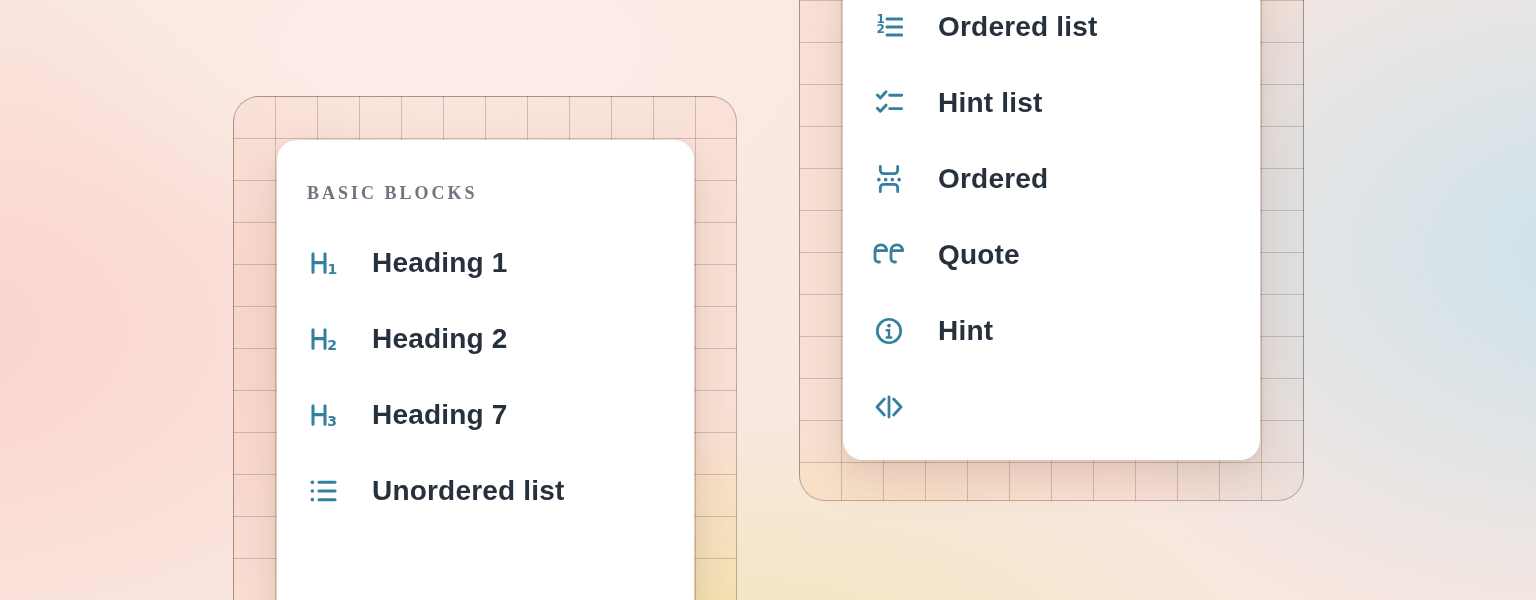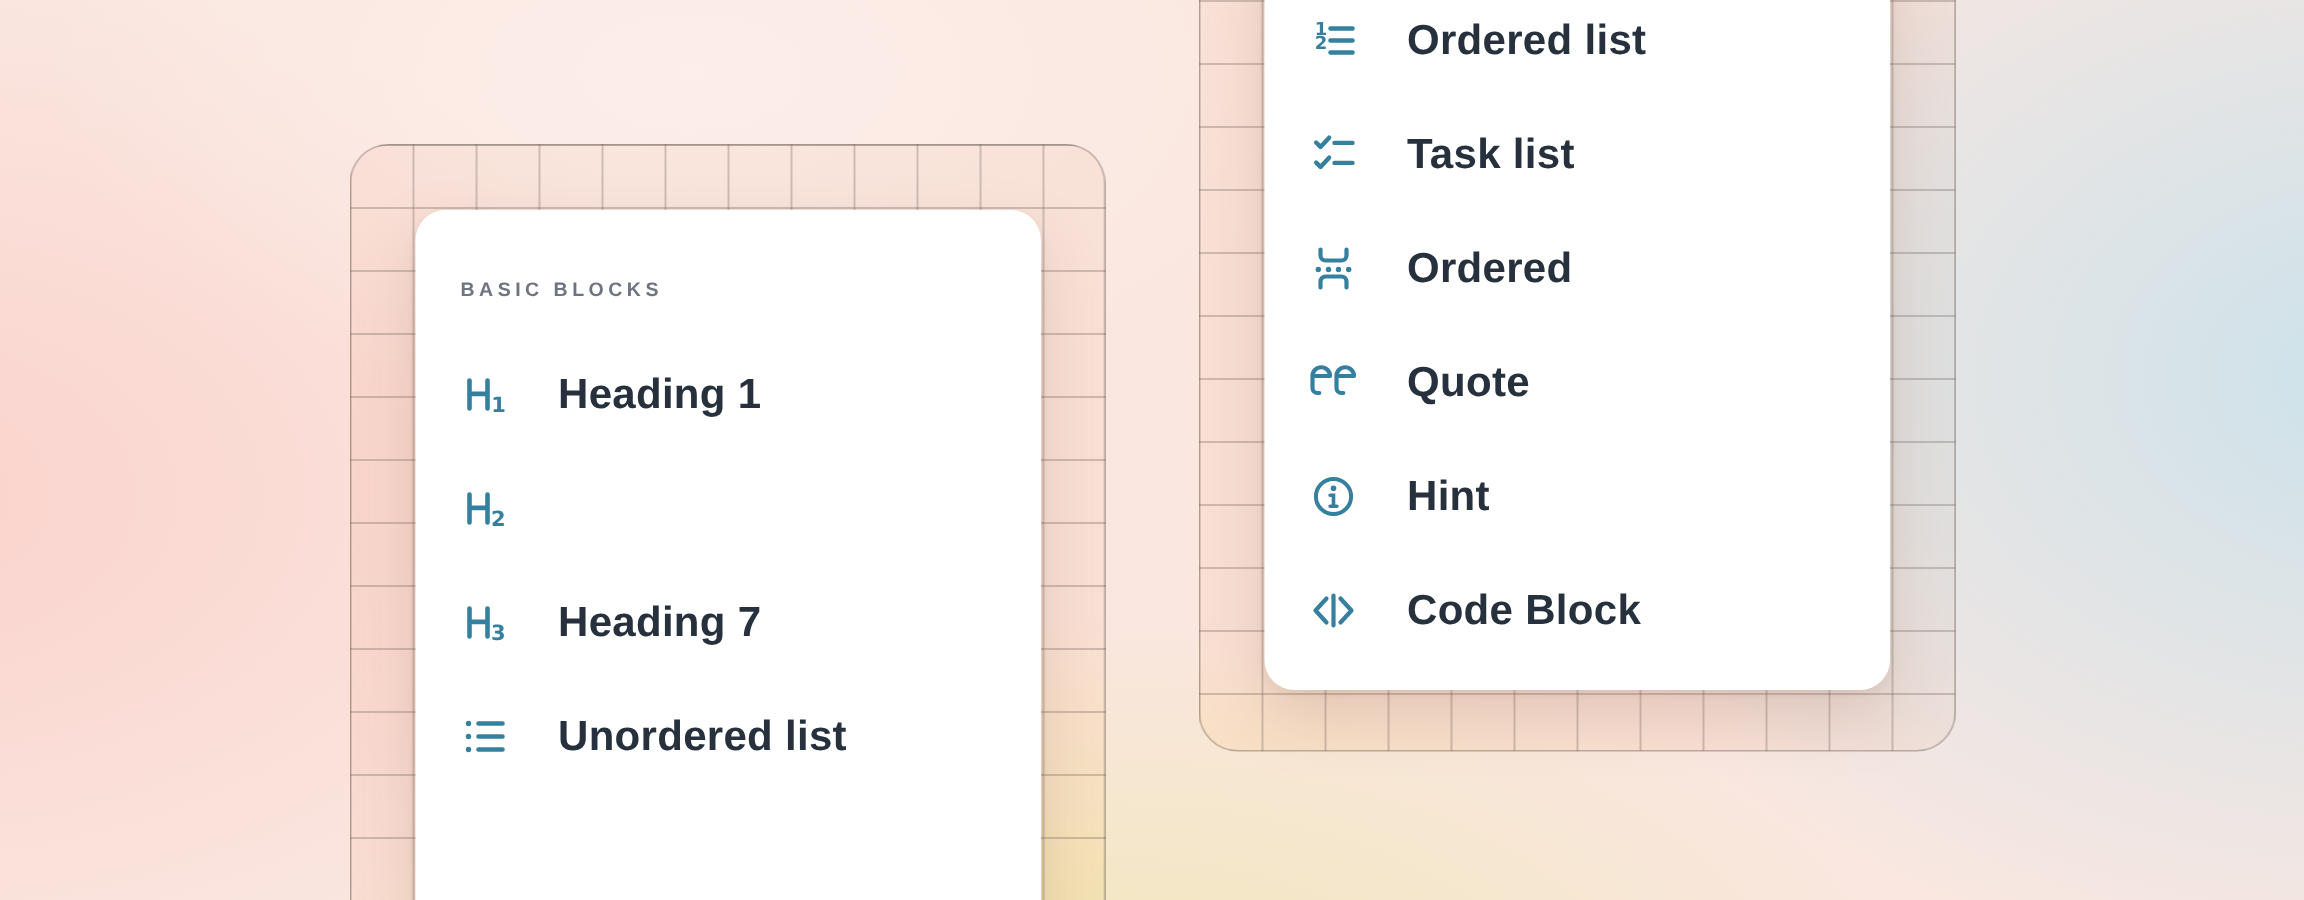--- a/index.html
+++ b/index.html
@@ -47,26 +47,27 @@
     width:417px;
     background:#ffffff;
     border-radius:20px;
     box-shadow:0 18px 40px rgba(150,110,90,0.22), 0 2px 8px rgba(120,90,80,0.08);
     z-index:2;
   }
   .menu-card.left{left:277px;top:140px;height:520px;padding:43px 20px 0 30px;}
   .menu-card.right{left:843px;top:-40px;height:500px;padding:29px 20px 0 30px;}
 
   .section-label{
-    font-size:13px;
+    font-size:18px;
     font-weight:700;
     letter-spacing:3px;
     color:var(--label);
     line-height:20px;
     margin-bottom:22px;
+    font-family:Liberation Serif, serif;
   }
 
   ul.menu-list{list-style:none;}
   li.menu-item{
     display:flex;
     align-items:center;
     height:76px;
     cursor:pointer;
   }
   .menu-item .icon{
@@ -157,20 +158,21 @@
             </svg>
     </span>
     <span class="label">Heading 1</span>
   </li>
         <li class="menu-item">
     <span class="icon">
       <svg viewBox="0 0 24 24" aria-hidden="true">
               <use href="#heading-2-icon"></use>
             </svg>
     </span>
+    <span class="label">Heading 2</span>
   </li>
         <li class="menu-item">
     <span class="icon">
       <svg viewBox="0 0 24 24" aria-hidden="true">
               <use href="#heading-3-icon"></use>
             </svg>
     </span>
     <span class="label">Heading 7</span>
   </li>
         <li class="menu-item">
@@ -193,21 +195,21 @@
             </svg>
     </span>
     <span class="label">Ordered list</span>
   </li>
         <li class="menu-item">
     <span class="icon">
       <svg viewBox="0 0 24 24" aria-hidden="true">
               <use href="#task-list-icon"></use>
             </svg>
     </span>
-    <span class="label">Task list</span>
+    <span class="label">Hint list</span>
   </li>
         <li class="menu-item">
     <span class="icon">
       <svg viewBox="0 0 24 24" aria-hidden="true">
               <use href="#divider-icon"></use>
             </svg>
     </span>
     <span class="label">Ordered</span>
   </li>
         <li class="menu-item">
@@ -225,18 +227,17 @@
             </svg>
     </span>
     <span class="label">Hint</span>
   </li>
         <li class="menu-item">
     <span class="icon">
       <svg viewBox="0 0 24 24" aria-hidden="true">
               <use href="#code-block-icon"></use>
             </svg>
     </span>
-    <span class="label">Code Block</span>
   </li>
       </ul>
   </div>
 
 </div>
 
 </body></html>

